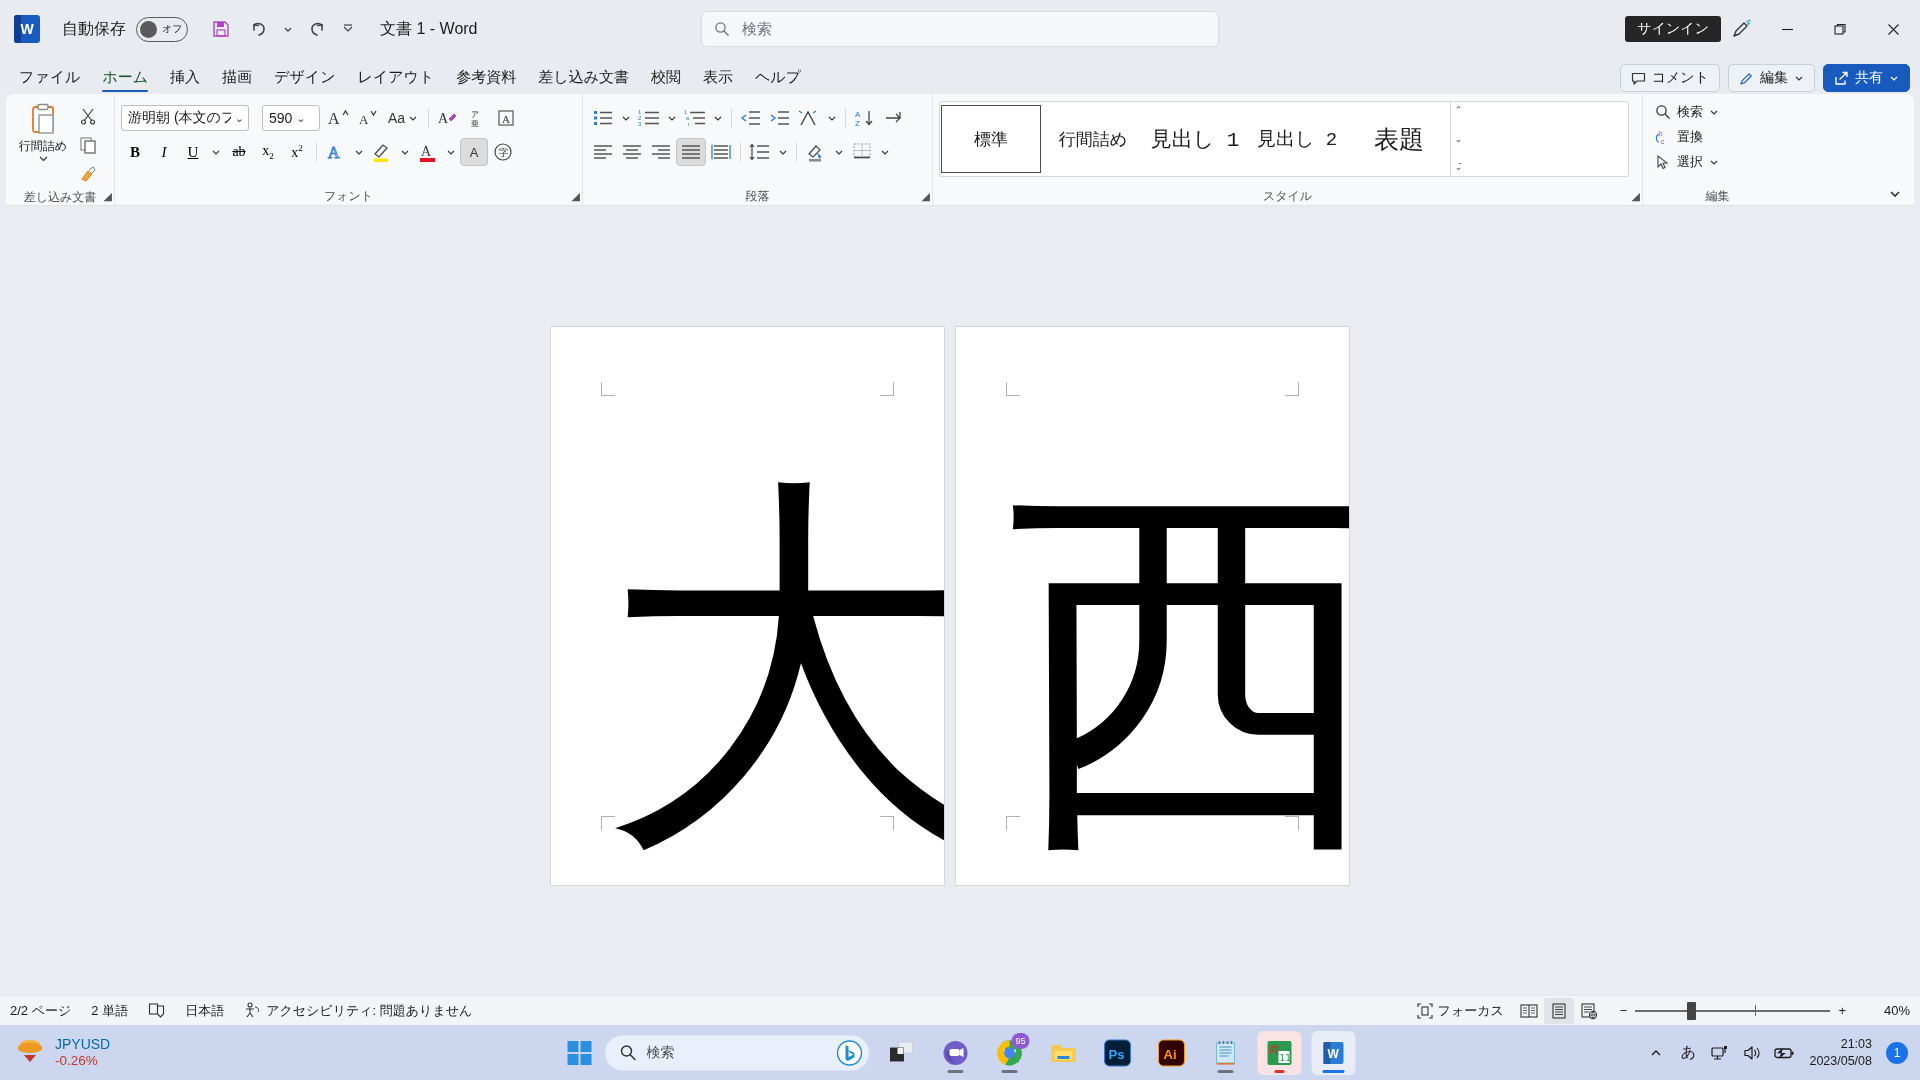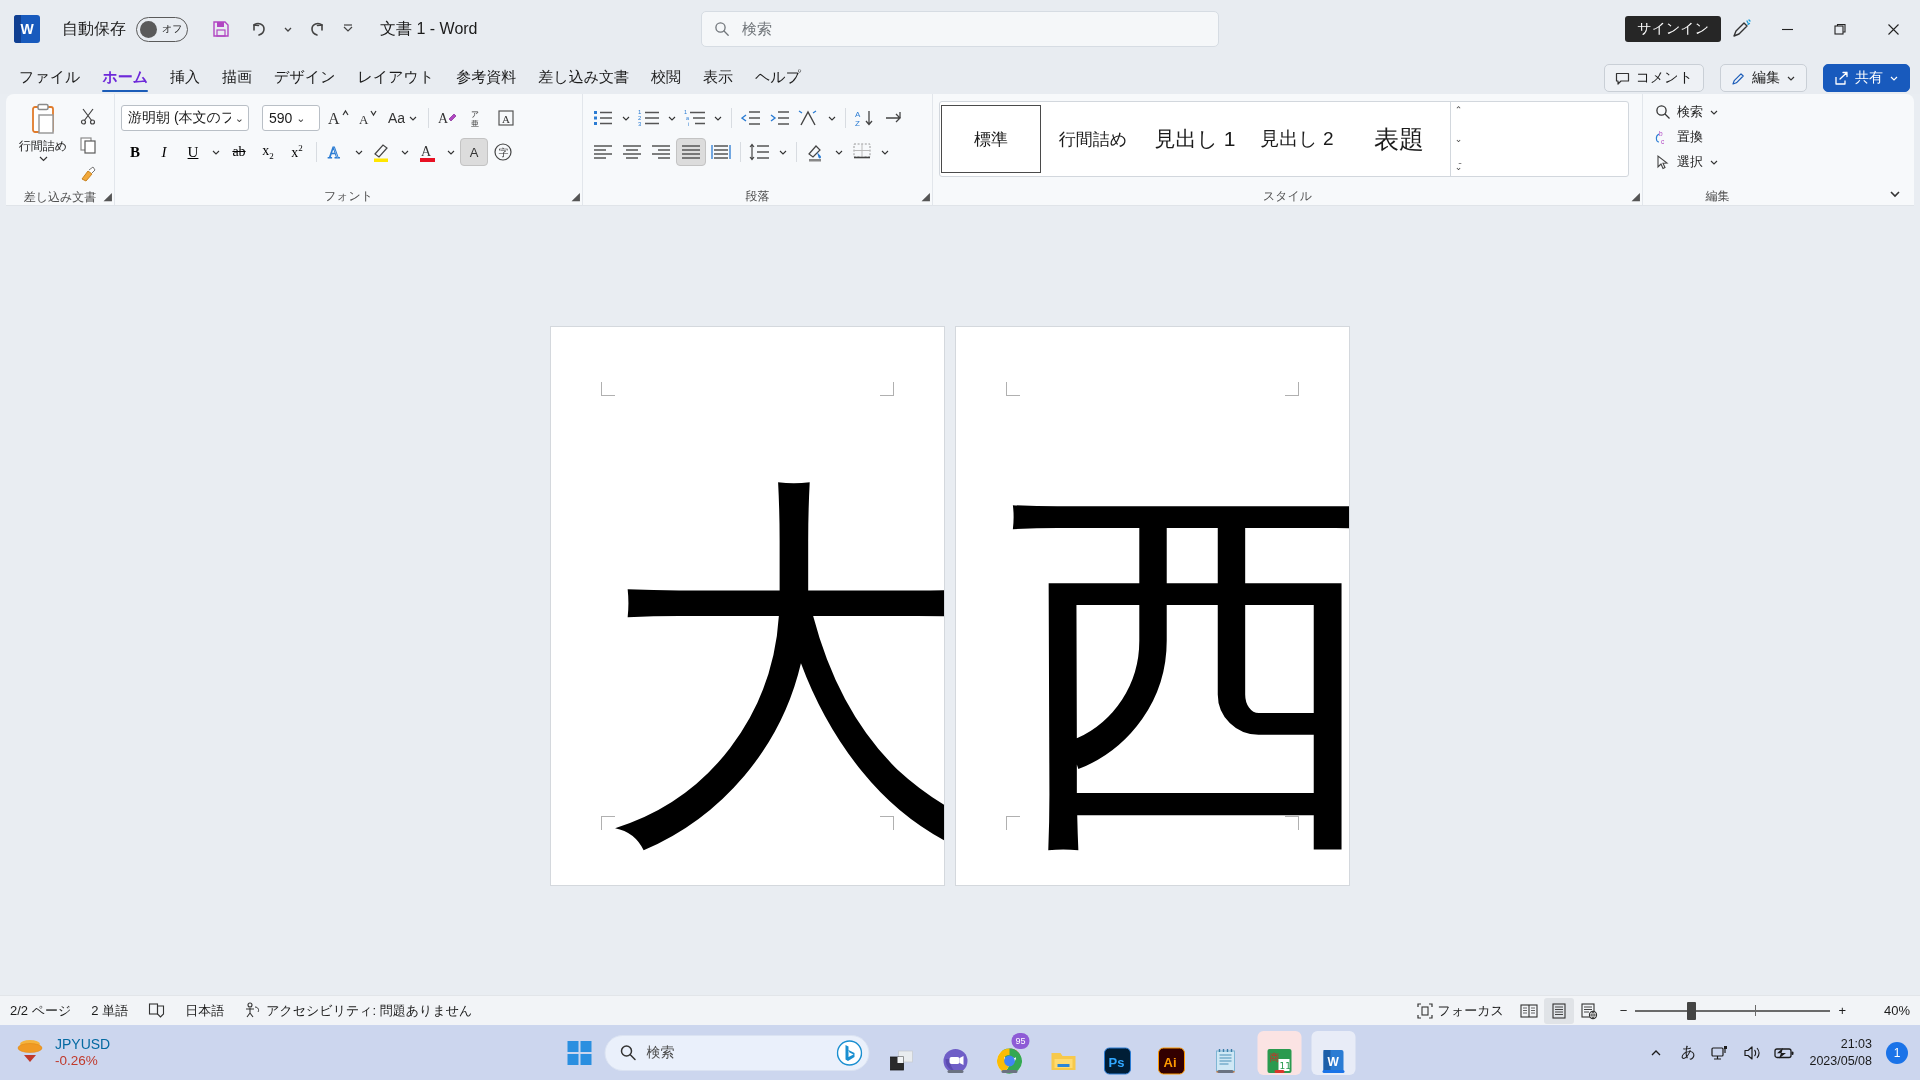--- a/index.html
+++ b/index.html
@@ -71,26 +71,26 @@
 
   
   .ribbon-tabs {
     height: 36px; display: flex; align-items: flex-end;
     background: #e8ecf1; padding-left: 8px; position: relative;
   }
   .rtab {
     font-size: 15px; color: #1b1b1b; padding: 4px 11px 7px 11px;
     cursor: pointer; position: relative; white-space: nowrap;
   }
-  .rtab.active { font-weight: bold; color: #6d28d9; }
+  .rtab.active { font-weight: normal; color: #14532d; }
   .rtab.active::after {
     content: ""; position: absolute; left: 11px; right: 11px; bottom: 2px;
     height: 2.5px; background: #1b5cb8; border-radius: 2px;
   }
-  .rt-right { position: absolute; right: 10px; bottom: 2px; display: flex; align-items: flex-end; gap: 16px; }
+  .rt-right { position: absolute; right: 10px; bottom: 2px; display: flex; align-items: flex-end; gap: 8px; }
   .pillbtn {
     display: flex; align-items: center; gap: 6px;
     border: 1px solid #c9cfd6; border-radius: 5px;
     height: 28px; padding: 0 10px; font-size: 14px; background: #eef1f5;
     cursor: pointer; color: #1b1b1b;
   }
   .pillbtn.primary { background: #185abd; color: #fff; border-color: #185abd; }
 
   
   .ribbon {
@@ -130,21 +130,21 @@
   .combo .cv { overflow: hidden; white-space: nowrap; }
   .combo .caret { margin-left: 4px; font-size: 11px; color: #444; }
 
   
   .gallery {
     border: 1px solid #d2d7dd; border-radius: 3px; background: #fff;
     display: flex; height: 76px; margin-top: 3px; align-items: stretch;
   }
   .gitem {
     width: 100px; display: flex; align-items: center; justify-content: center;
-    font-family: Liberation Sans, sans-serif;
+    font-family: Liberation Mono, monospace;
     font-size: 17px; color: #1b1b1b; cursor: pointer;
     border: 1px solid transparent; margin: 3px 1px;
   }
   .gitem.sel { border: 1px solid #4a4a4a; }
   .gscroll {
     width: 16px; border-left: 1px solid #d2d7dd; display: flex;
     flex-direction: column; justify-content: space-between; align-items: center;
     padding: 2px 0; font-size: 9px; color: #444;
   }
   .gscroll div { cursor: pointer; line-height: 1; padding: 2px 0; }
@@ -204,21 +204,21 @@
   .widget .wt2 { font-size: 13.5px; color: #c0392b; }
   .tb-center { position: absolute; left: 50%; transform: translateX(-50%); display: flex; align-items: center; gap: 10px; }
   .start { width: 30px; height: 30px; display:flex; align-items:center; justify-content:center; cursor: pointer; }
   .tb-search {
     width: 265px; height: 36px; background: #eaf0fb; border-radius: 18px;
     display: flex; align-items: center; padding: 0 6px 0 14px; cursor: text;
     border: 1px solid #dbe3f2;
   }
   .tb-search .ts { font-size: 14px; color: #4a4a4a; margin-left: 10px; flex: 1; }
   .tbapp {
-    width: 44px; height: 44px; display: flex; align-items: flex-end; justify-content: center;
+    width: 44px; height: 44px; display: flex; align-items: center; justify-content: center;
     border-radius: 6px; cursor: pointer; position: relative; text-decoration: underline;
   }
   .tbapp.act { background: rgba(255,255,255,.55); }
   .tbapp.pinkbg { background: #fbe3e3; }
   .underline { position: absolute; bottom: 2px; width: 16px; height: 3px; border-radius: 2px; background: #6b7280; }
   .underline.blue { background: #1a73e8; width: 22px; }
   .underline.red { background: #d9362b; width: 10px; }
   .badge {
     position: absolute; top: 2px; right: 2px; background: #8e5bd6; color: #fff;
     font-size: 9px; border-radius: 9px; min-width: 18px; height: 16px;

